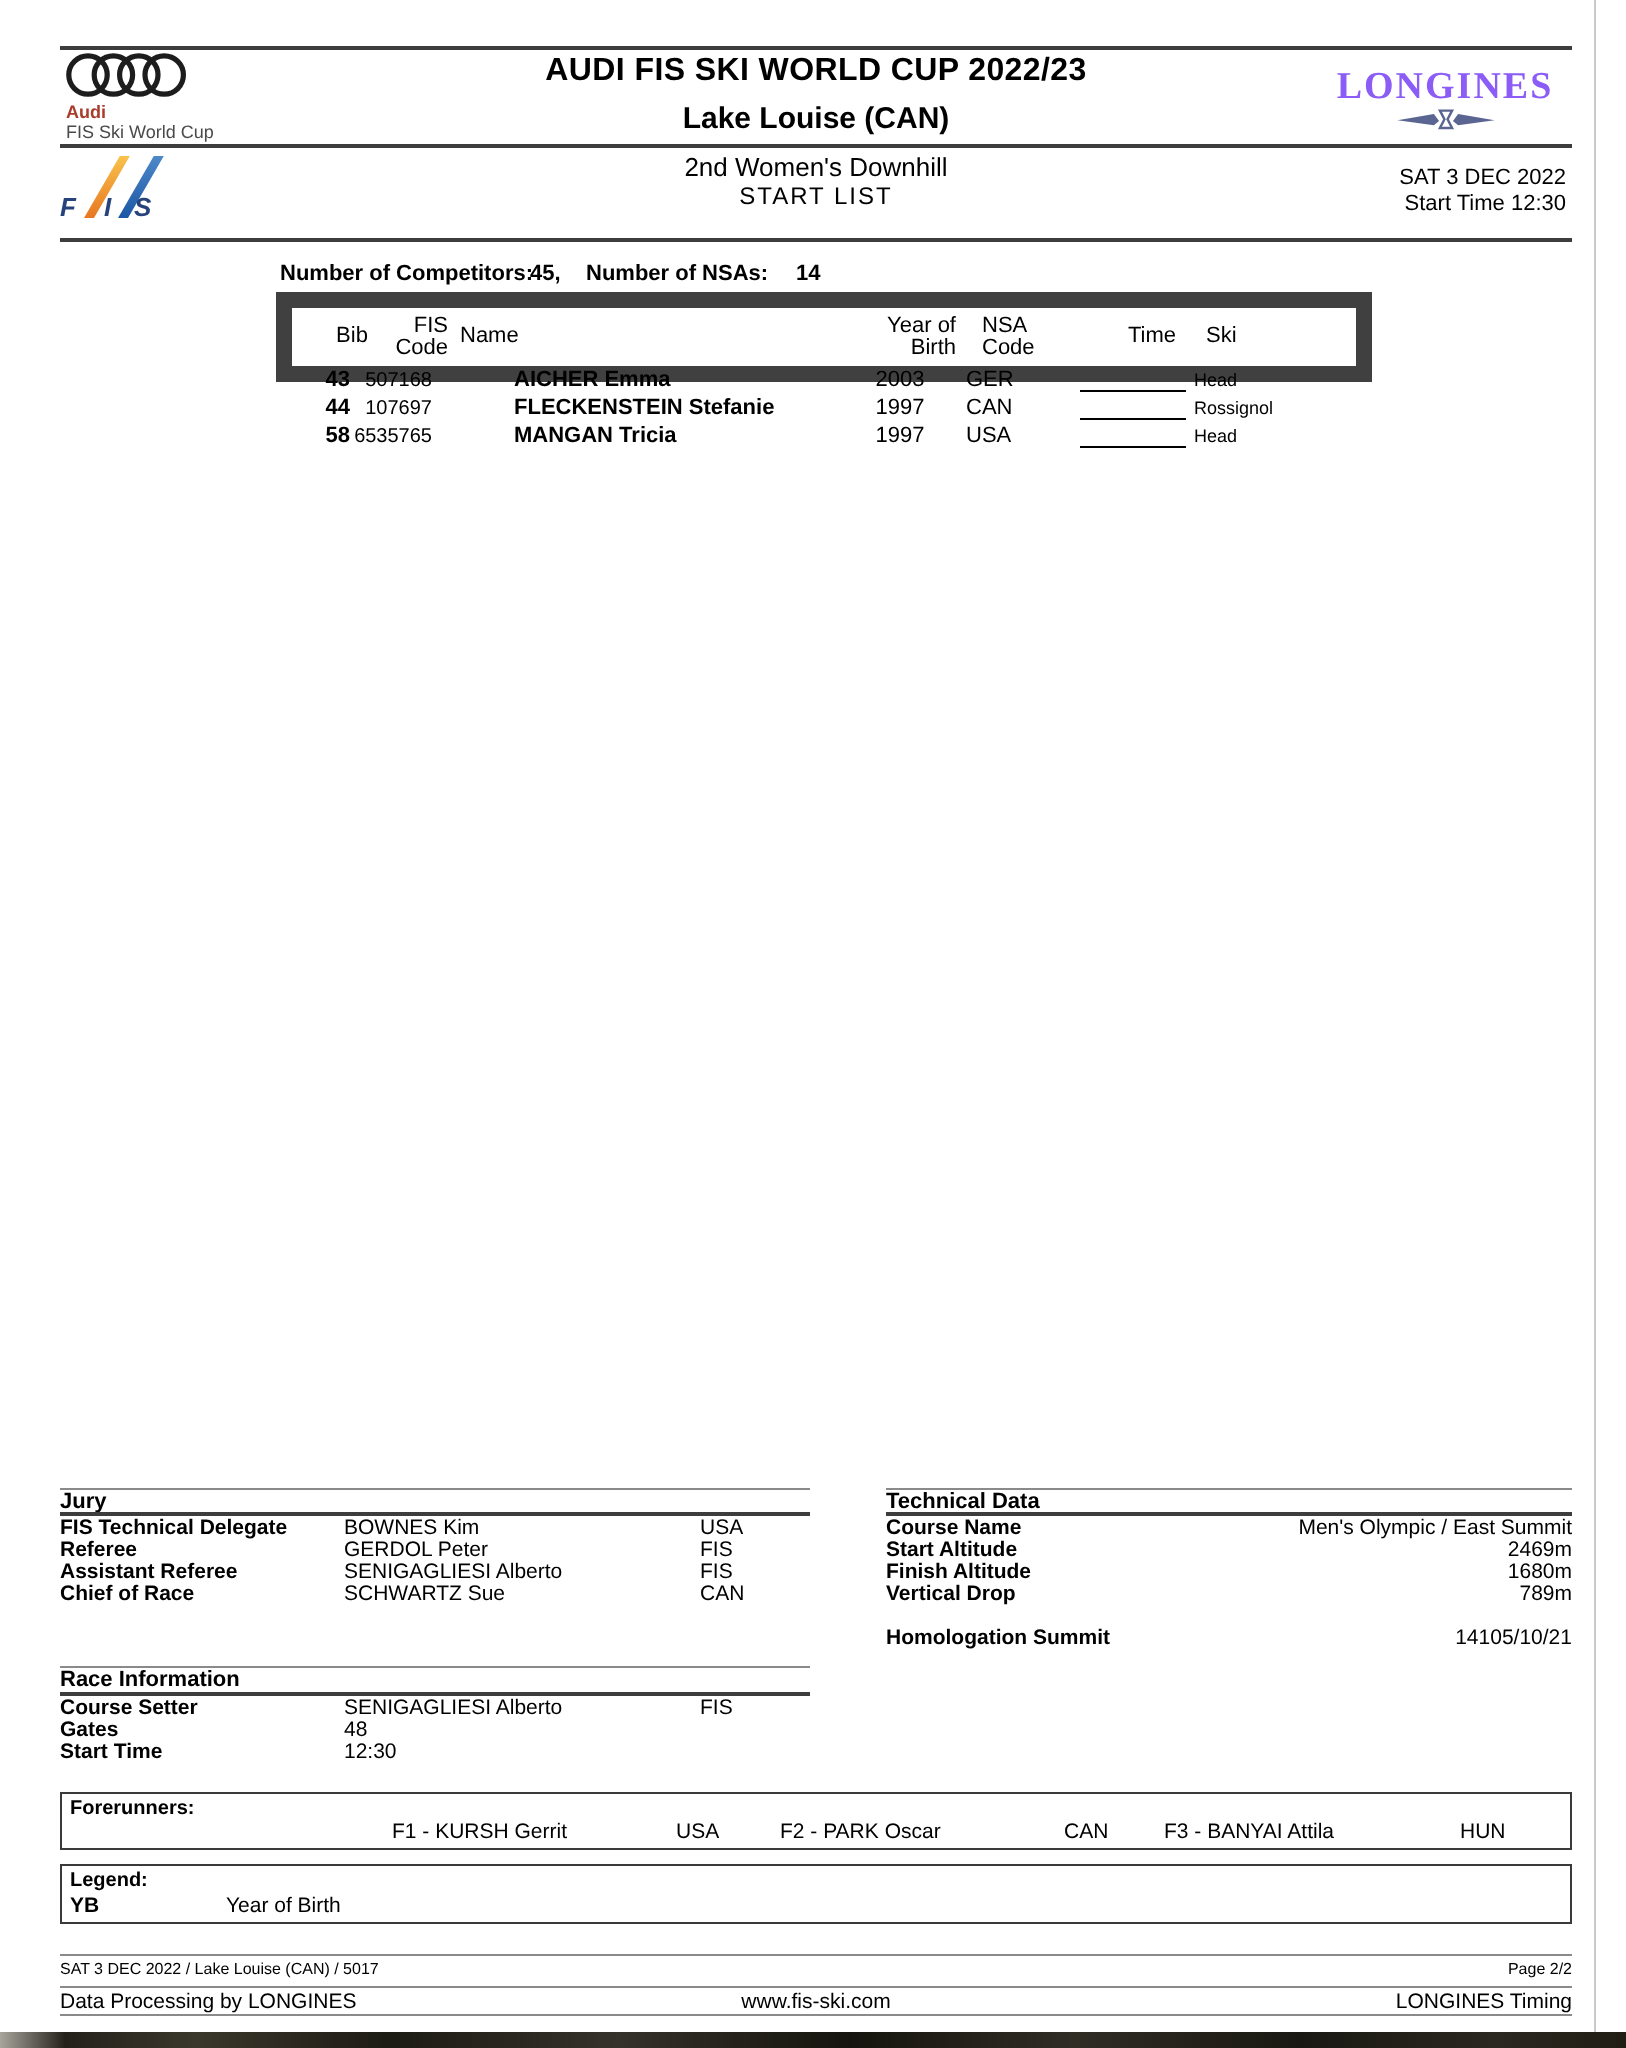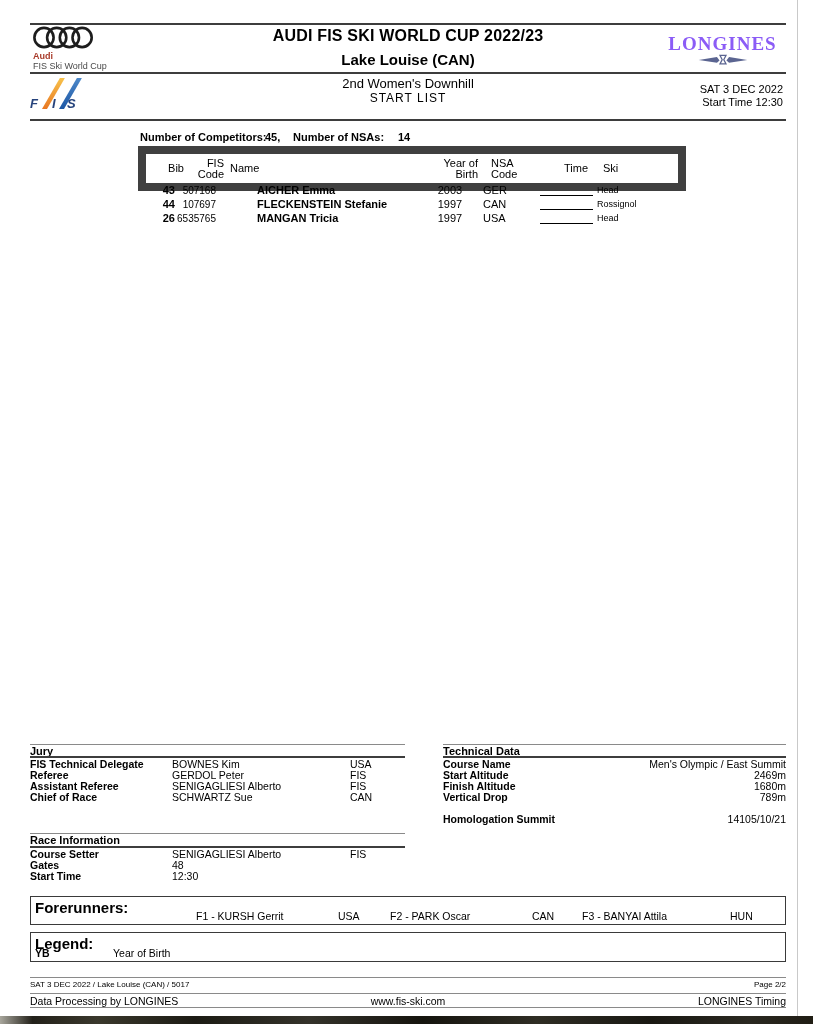--- a/index.html
+++ b/index.html
@@ -68,21 +68,21 @@
   .kv { position:absolute; height:11px; font-size:10.5px; white-space:nowrap; }
   .kv .lab { position:absolute; left:0; font-weight:bold; }
   .kv .val { position:absolute; left:142px; }
   .kv .nat { position:absolute; left:320px; }
   .kv .rval { position:absolute; right:0; }
 
   
   .box { position:absolute; left:30px; width:754px; border:1px solid #3a3a3a; }
   .fr-box { top:896px; height:27px; }
   .lg-box { top:932px; height:28px; }
-  .box .btitle { position:absolute; left:4px; top:2px; font-size:15px; font-weight:bold; }
+  .box .btitle { position:absolute; left:4px; top:2px; font-size:10px; font-weight:bold; }
   .fr-entry { position:absolute; top:13px; font-size:10.5px; white-space:nowrap; }
 
   
   .ft-sm { font-size:8px; }
   .ft-md { font-size:10.5px; }
   .ft-row { position:absolute; left:30px; width:756px; height:12px; }
   .ft-row .l { position:absolute; left:0; }
   .ft-row .c { position:absolute; left:0; width:100%; text-align:center; }
   .ft-row .r { position:absolute; right:0; }
 
@@ -179,21 +179,21 @@
   <div class="abs srow" style="top:198px">
     <span class="c-bib">44</span>
     <span class="c-fis">107697</span>
     <span class="c-name">FLECKENSTEIN Stefanie</span>
     <span class="c-yob">1997</span>
     <span class="c-nsa">CAN</span>
     <span class="c-line"></span>
     <span class="c-ski">Rossignol</span>
   </div>
   <div class="abs srow" style="top:212px">
-    <span class="c-bib">26</span>
+    <span class="c-bib">58</span>
     <span class="c-fis">6535765</span>
     <span class="c-name">MANGAN Tricia</span>
     <span class="c-yob">1997</span>
     <span class="c-nsa">USA</span>
     <span class="c-line"></span>
     <span class="c-ski">Head</span>
   </div>
 
   <div class="hr thin half" style="top:744px"></div>
   <div class="abs sec-title" style="left:30px; top:745px">Jury</div>

